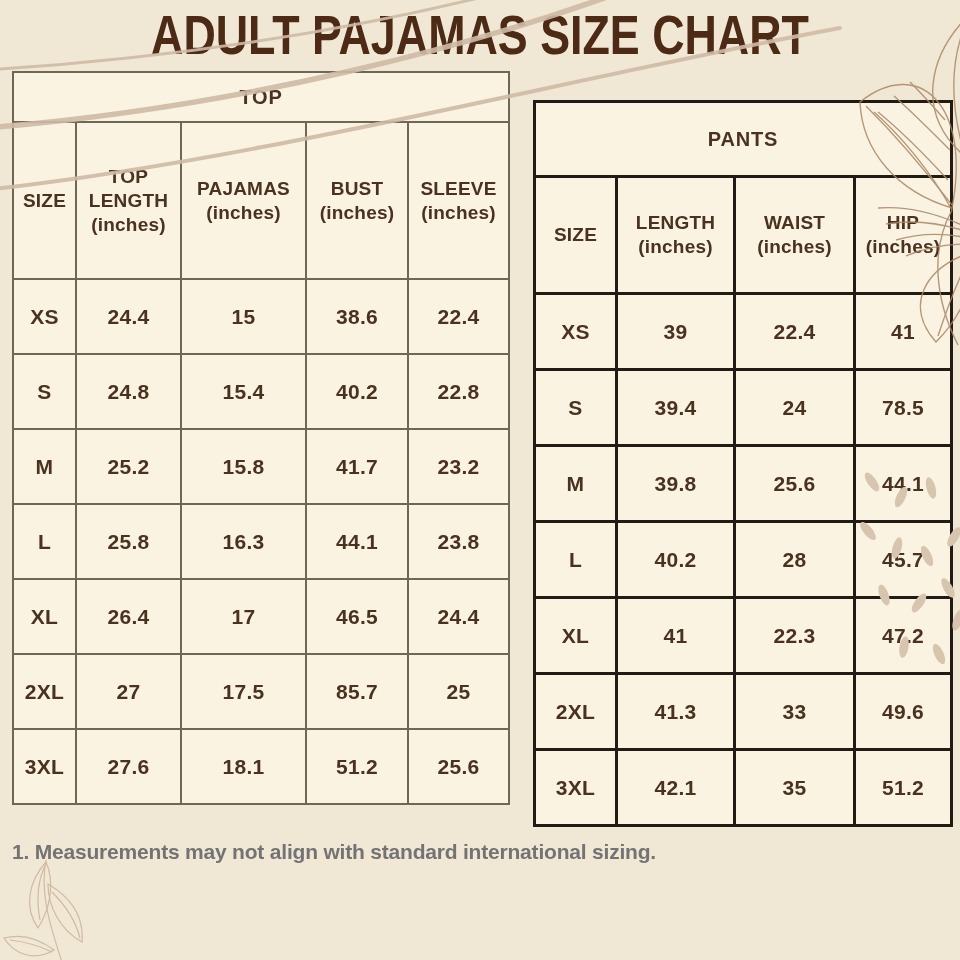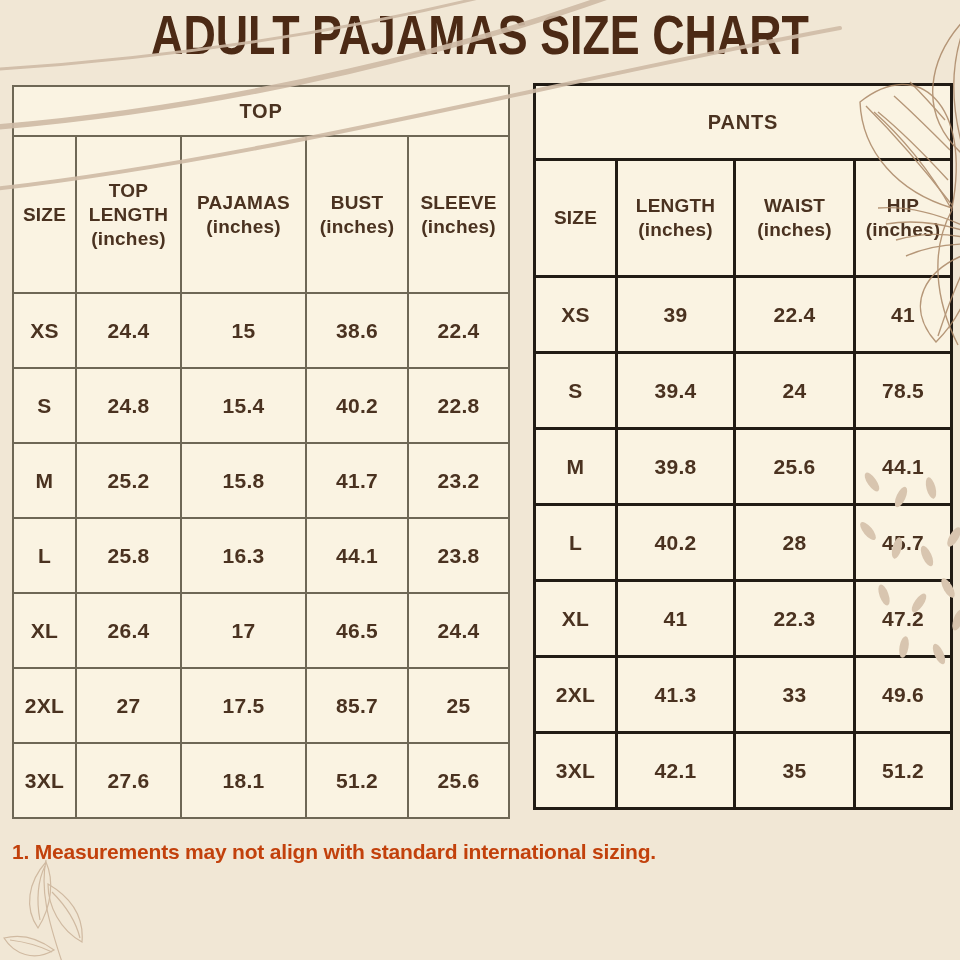--- a/index.html
+++ b/index.html
@@ -25,40 +25,40 @@
   table {
     position: absolute; border-collapse: collapse;
     background: #faf3e2; table-layout: fixed; z-index: 1;
   }
   td {
     text-align: center; vertical-align: middle;
     font-weight: bold; color: #4a3220; padding: 0 3px;
     overflow: hidden;
   }
 
-  .top-table { left: 12px; top: 85px; width: 496px; }
+  .top-table { left: 12px; top: 71px; width: 496px; }
   .top-table td { border: 2px solid #6e6755; }
-  .pants-table { left: 533px; top: 83px; width: 417px; border-radius: 12px; }
+  .pants-table { left: 533px; top: 100px; width: 417px; border-radius: 12px; }
   .pants-table td { border: 3px solid #211b14; }
 
   .table-title { font-size: 20px; letter-spacing: 0.8px; }
   .col-header  { font-size: 19px; line-height: 24px; letter-spacing: 0.2px; }
   .cell        { font-size: 21px; letter-spacing: 0.3px; }
 
   .top-table tr.title-row   { height: 50px; }
   .top-table tr.header-row  { height: 157px; }
   .top-table tr.data-row    { height: 75px; }
   .pants-table tr.title-row  { height: 75px; }
   .pants-table tr.header-row { height: 117px; }
   .pants-table tr.data-row   { height: 76px; }
 
   .notes { position: absolute; left: 12px; top: 836px; z-index: 4; }
   .note-line {
     margin: 0; font-size: 21px; line-height: 31px; font-weight: bold;
-    color: #c2410c; letter-spacing: -0.2px; white-space: nowrap;
+    color: #737373; letter-spacing: -0.2px; white-space: nowrap;
   }
 
   .decorations {
     position: absolute; left: 0; top: 0; width: 960px; height: 960px;
     z-index: 3; pointer-events: none;
   }
 </style>
 </head>
 <body>
 

